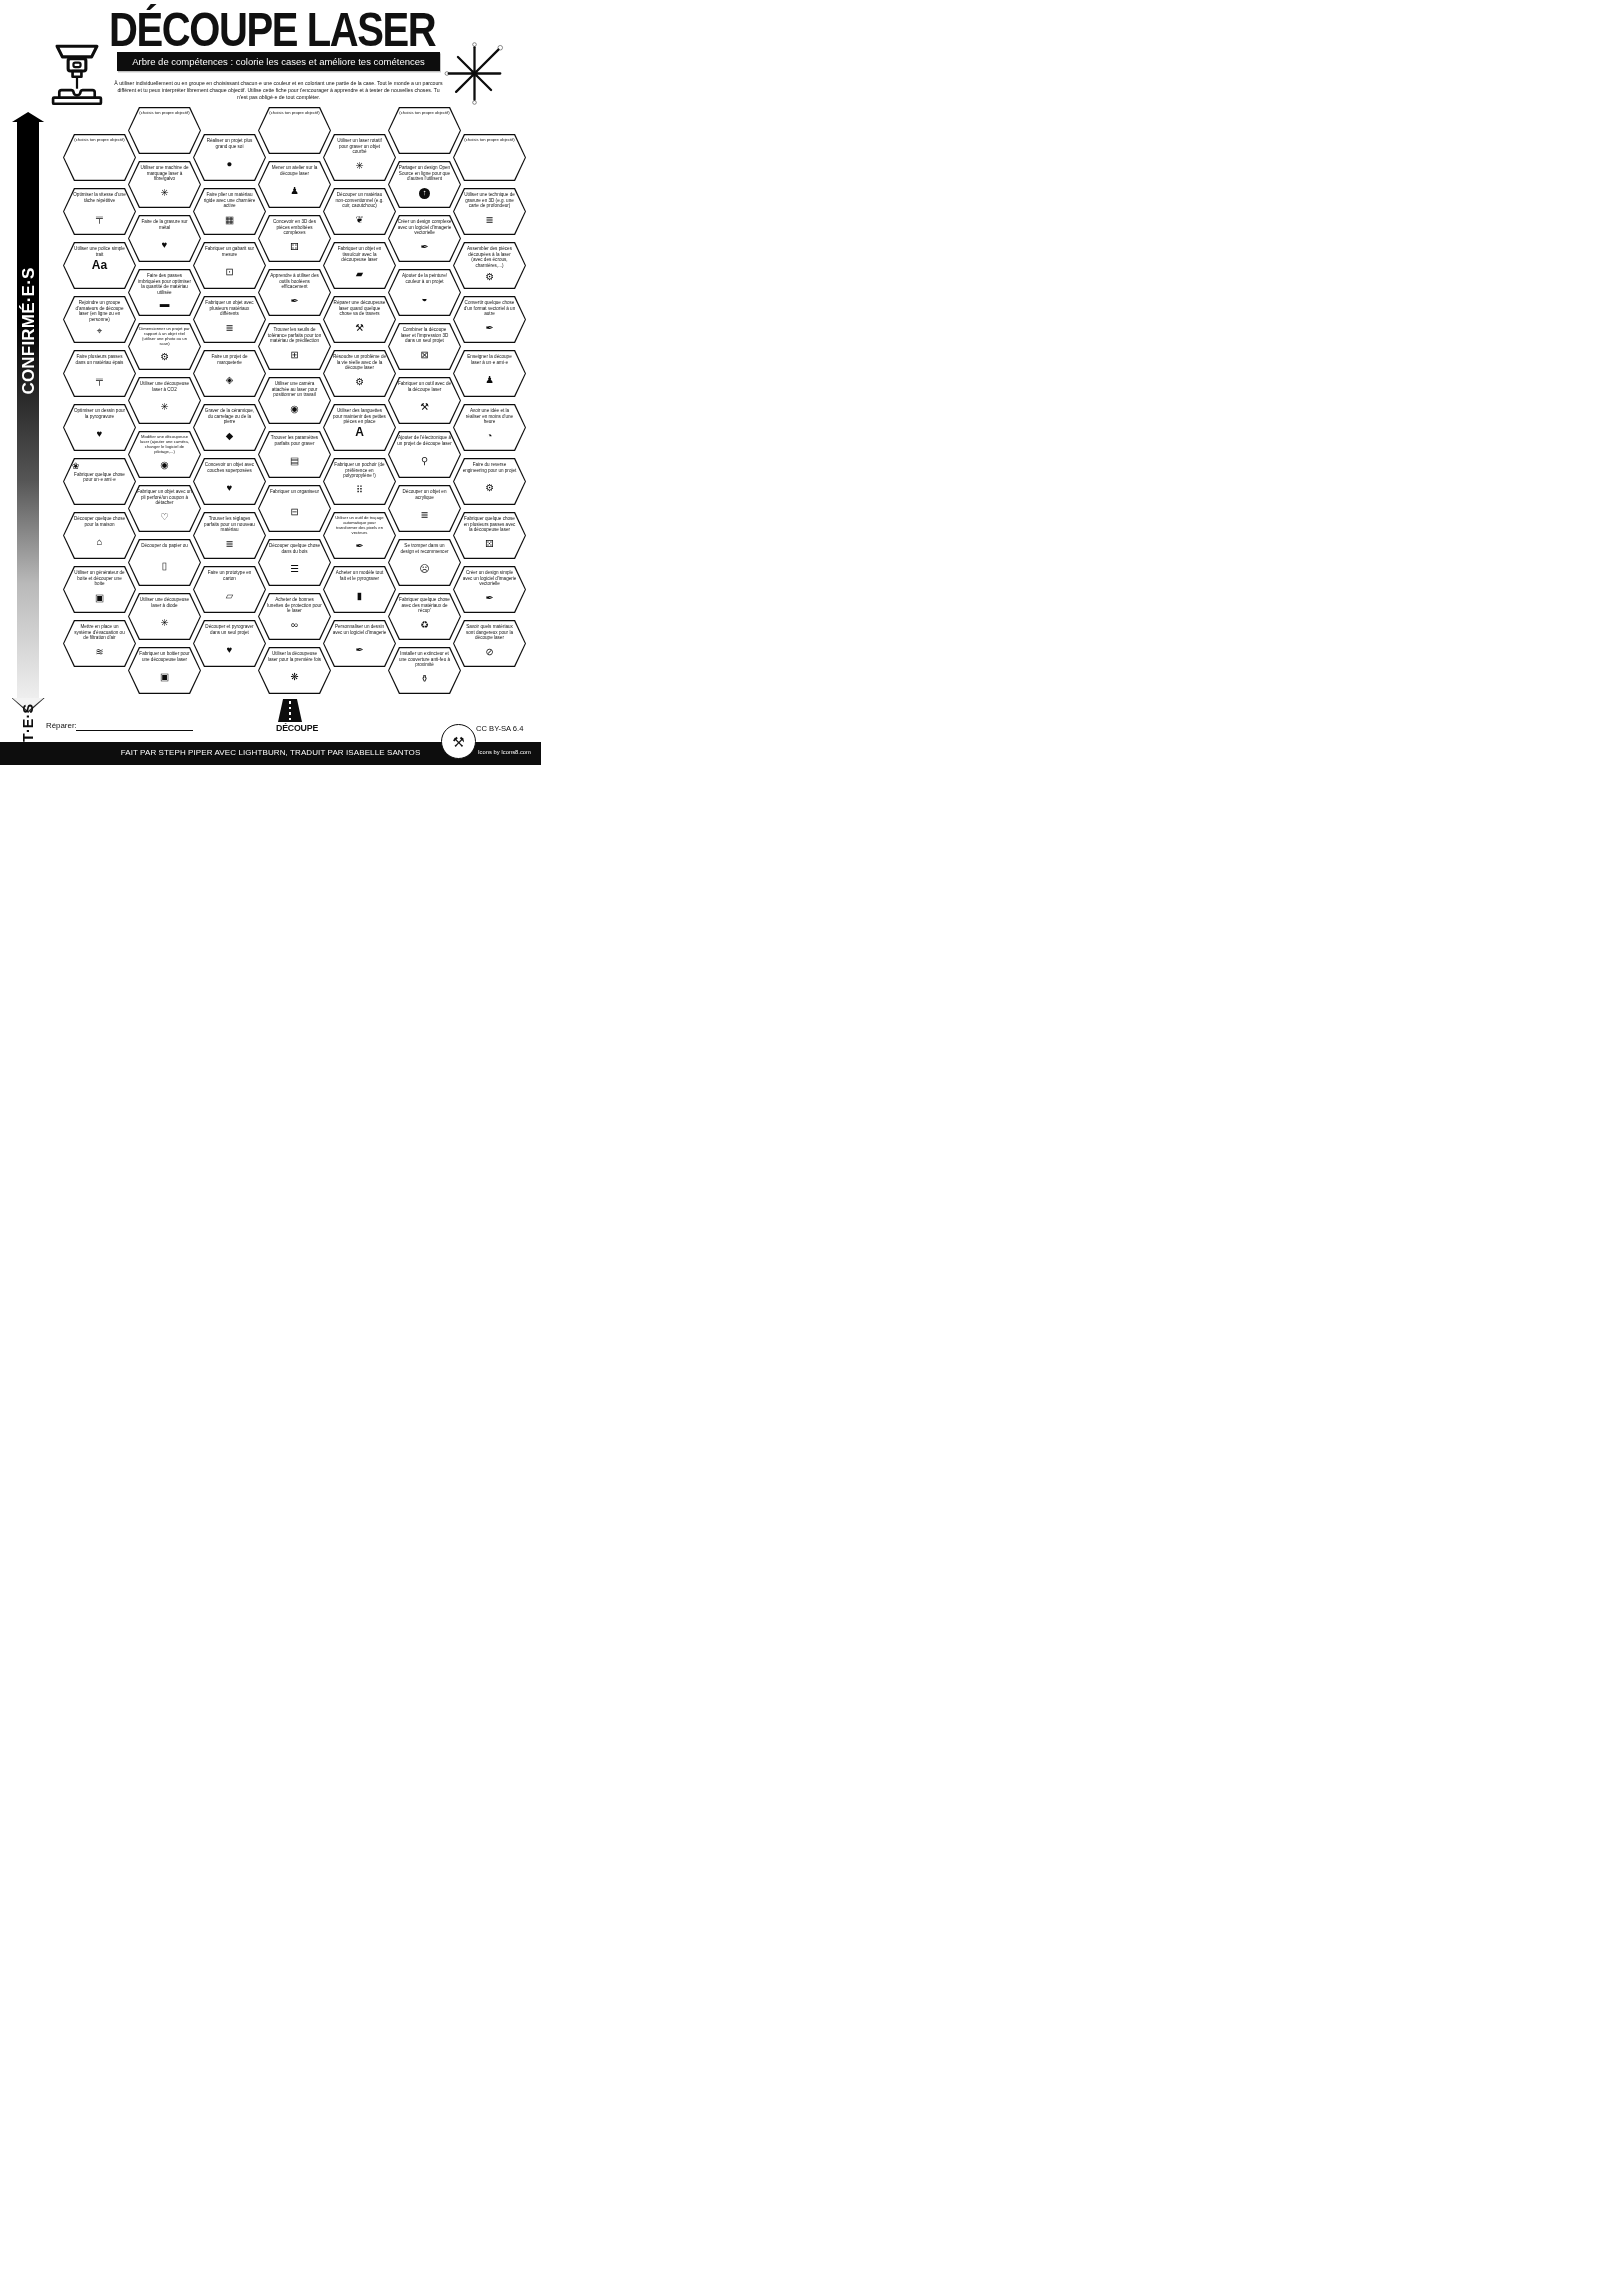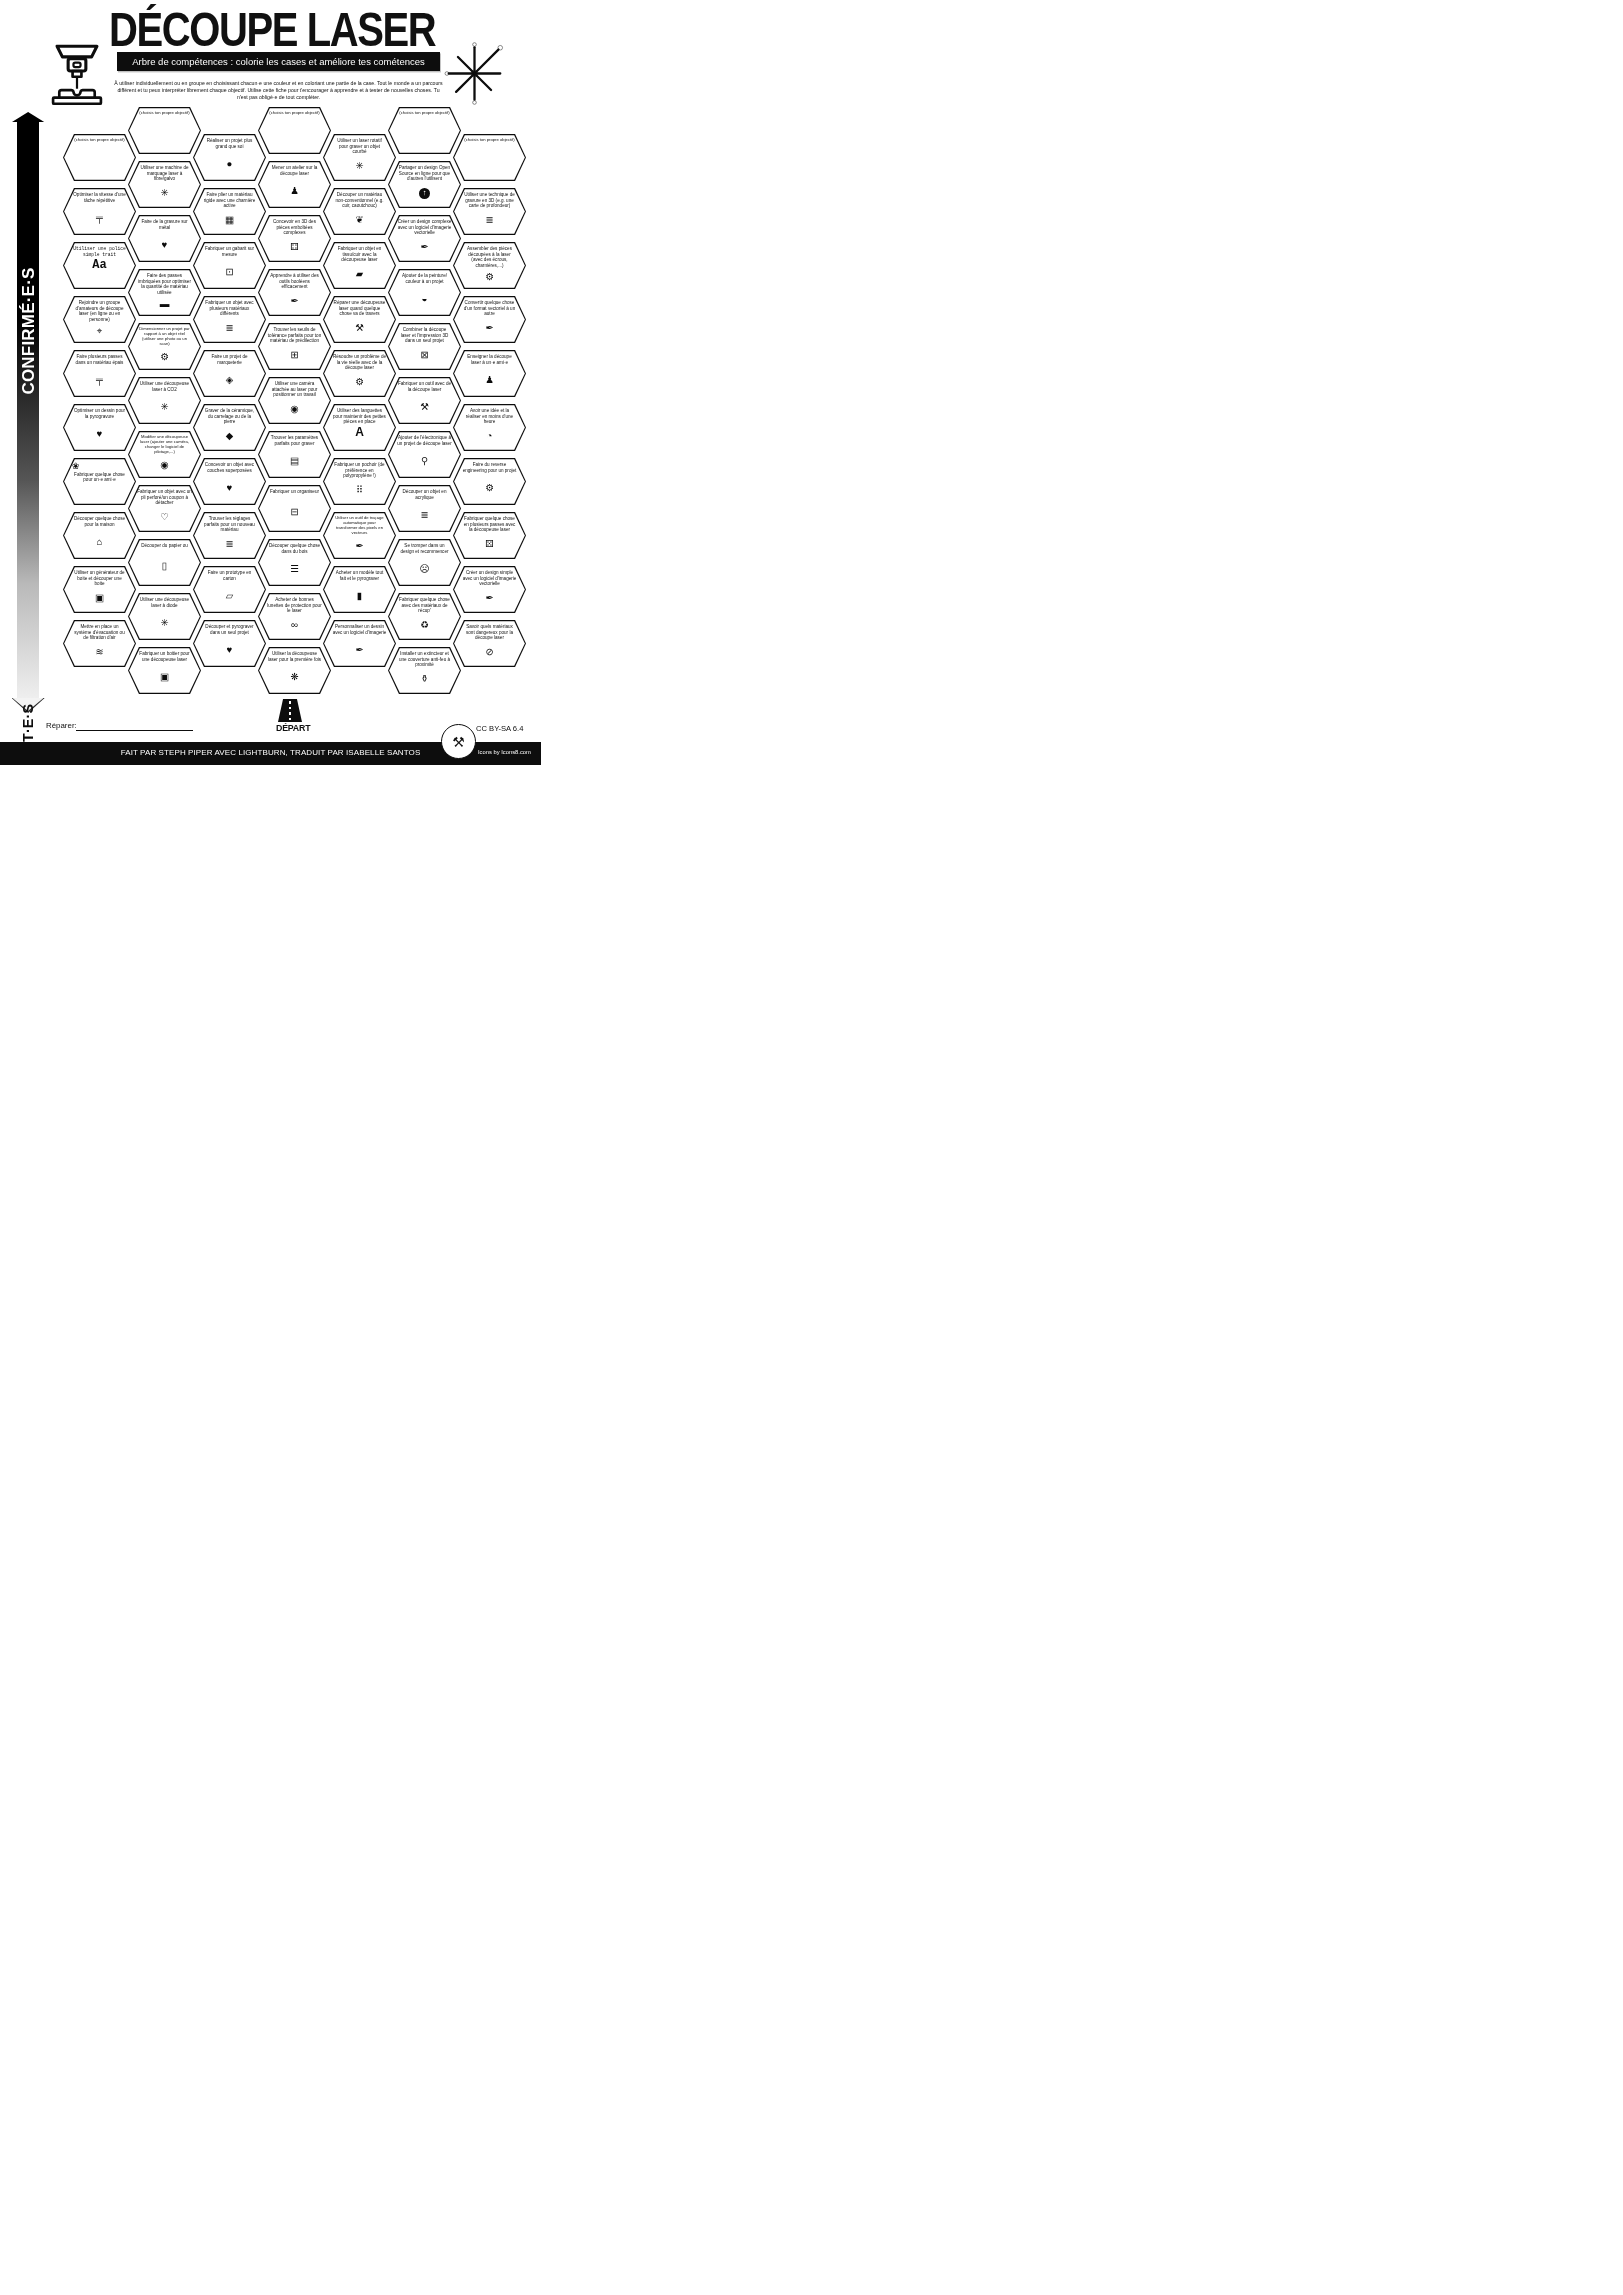--- a/index.html
+++ b/index.html
@@ -131,21 +131,21 @@
         </div>
       </div>
       <div class="hex" style="left: 63px; top: 188px;">
         <div class="hex-border"></div>
         <div class="hex-inner"></div>
         <div class="hex-content">
           <div class="hex-text">Optimiser la vitesse d'une tâche répétitive</div>
           <div class="hex-icon">╤</div>
         </div>
       </div>
-      <div class="hex" style="left: 63px; top: 242px; font-family: Liberation Mono, monospace;">
+      <div class="hex" style="left: 63px; top: 242px;">
         <div class="hex-border"></div>
         <div class="hex-inner"></div>
         <div class="hex-content">
           <div class="hex-text">Utiliser une police simple trait</div>
           <div class="hex-icon big-letter">Aa</div>
         </div>
       </div>
       <div class="hex" style="left: 63px; top: 296px;">
         <div class="hex-border"></div>
         <div class="hex-inner"></div>
@@ -704,21 +704,21 @@
       </div>
     </div>
 
   <div id="prenom">Réparer:</div>
   <div id="prenom-line"></div>
 
   <div id="depart">
     <div id="depart-road">
         <div class="dash"></div>
       </div>
-    <div id="depart-label">DÉPART</div>
+    <div id="depart-label">DÉCOUPE</div>
   </div>
 
   <div id="footer-bar"></div>
   <div id="footer-credit">FAIT PAR STEPH PIPER AVEC LIGHTBURN, TRADUIT PAR ISABELLE SANTOS</div>
   <div id="license">CC BY-SA 6.4</div>
   <div id="icons8-badge">⚒</div>
   <div id="icons8-credit">Icons by Icons8.com</div>
 
 </div>
 

